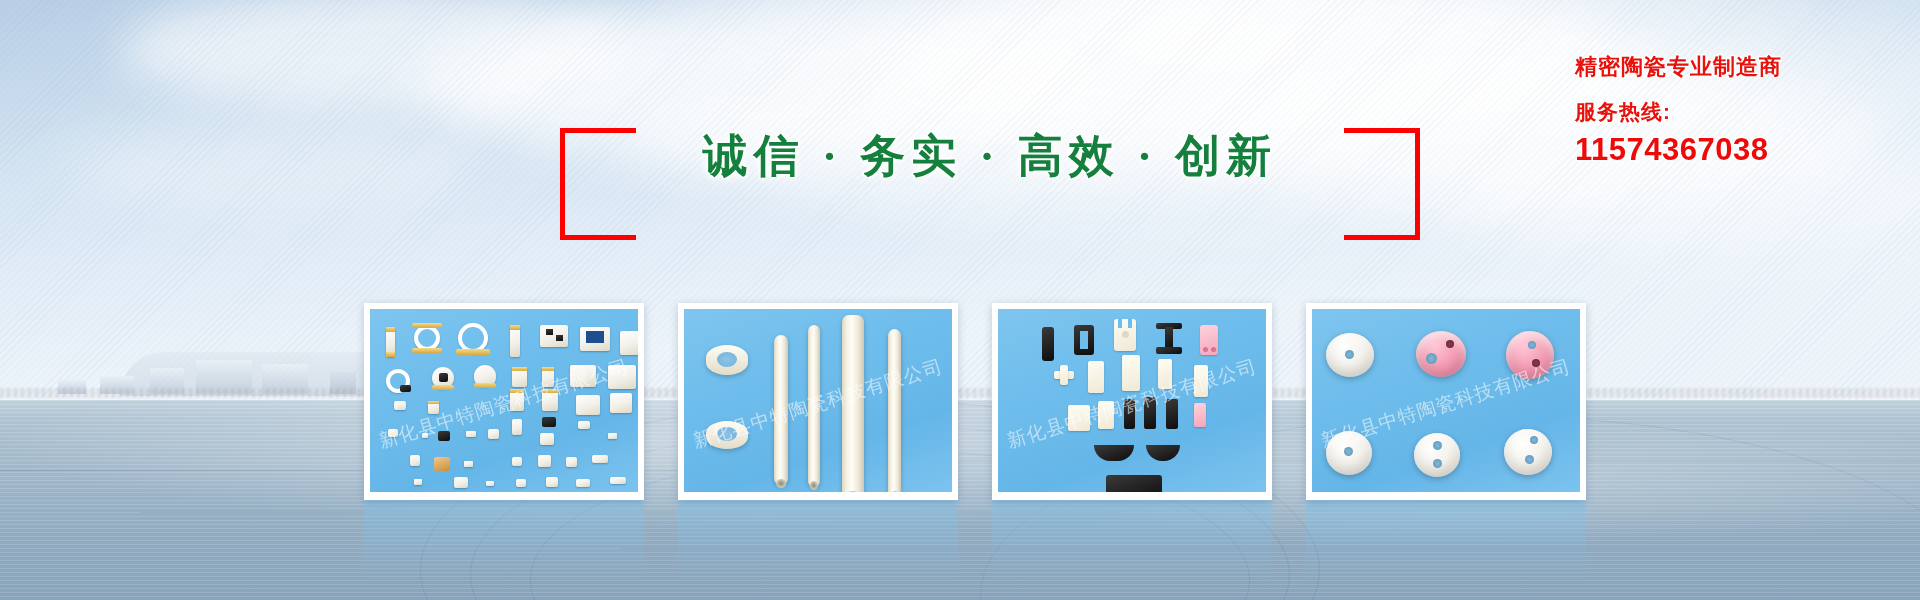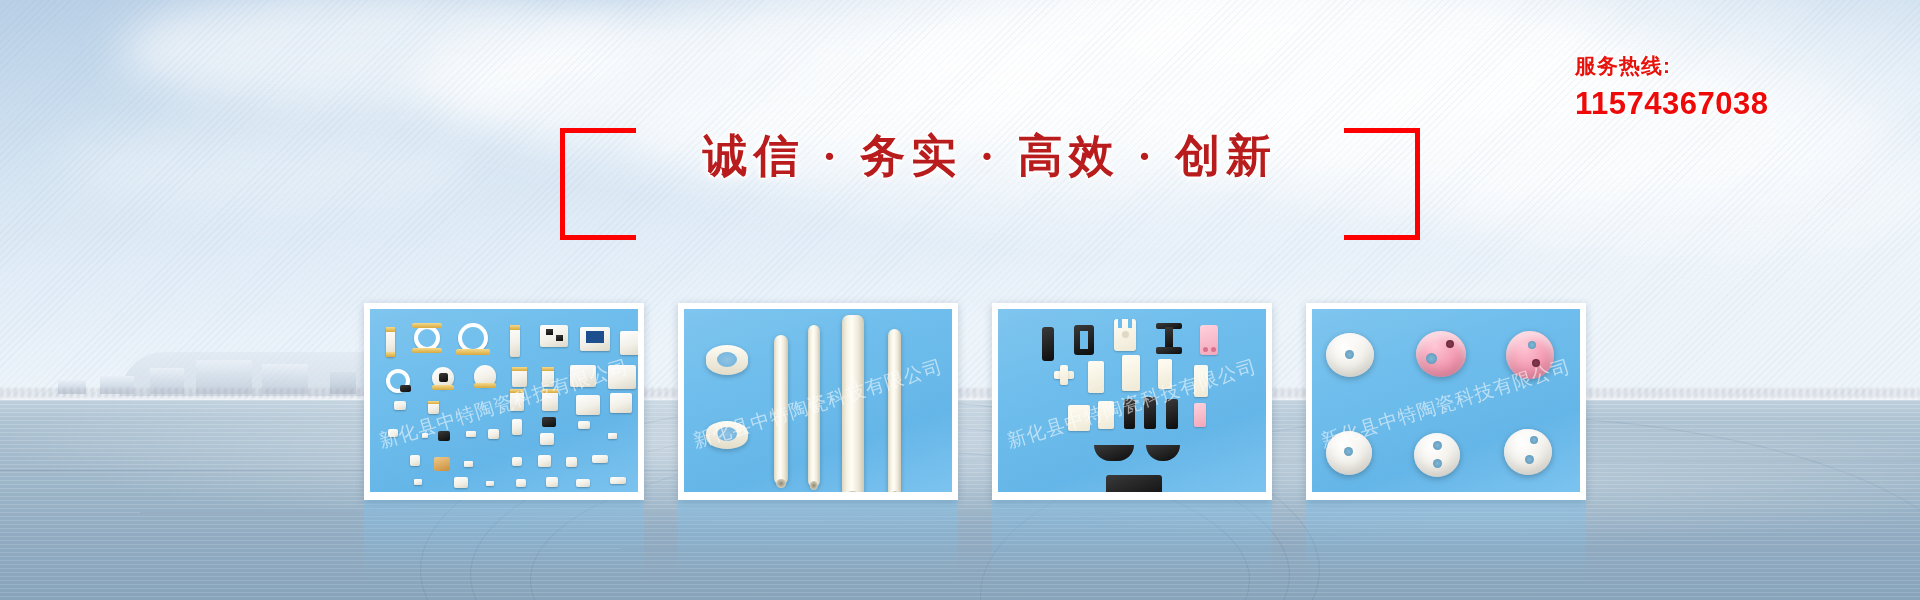--- a/index.html
+++ b/index.html
@@ -105,21 +105,21 @@
   .bracket-left .bot{ left:0; }
   .bracket-right{ right:0; }
   .bracket-right .vert{ right:0; }
   .bracket-right .top{ right:0; }
   .bracket-right .bot{ right:0; }
 
   .slogan-cn{
     position:absolute; left:0; top:-2px; width:860px;
     text-align:center;
     font-family:"Liberation Serif","DejaVu Serif",serif;
-    font-size:45px; font-weight:700; color:#b91c1c;
+    font-size:45px; font-weight:700; color:#15803d;
     letter-spacing:6px;
     text-shadow:
       0 0 5px #fff, 0 0 9px #fff, 1px 1px 0 #fff, -1px -1px 0 #fff,
       1px -1px 0 #fff, -1px 1px 0 #fff, 0 0 14px rgba(255,255,255,.9);
     white-space:nowrap;
   }
   .slogan-en{
     position:absolute; left:0; top:62px; width:860px;
     text-align:center;
     font-size:23px; font-weight:700; color:#111;
@@ -262,20 +262,21 @@
     </div>
     <div class="bracket bracket-right">
       <span class="vert"></span>
         <span class="top"></span>
         <span class="bot"></span>
     </div>
     <div class="slogan-cn">诚信 · 务实 · 高效 · 创新</div>
   </div>
 
   <div class="contact">
+    <div class="maker">精密陶瓷专业制造商</div>
     <div class="hot">服务热线:</div>
     <div class="tel">11574367038</div>
   </div>
 
   <div class="panels">
 
     <div class="panel">
       <div class="panel-inner">
         <div class="pt chip" style="left:16px;top:18px;width:9px;height:30px;border-radius:2px;"></div>
         <div class="pt gold" style="left:16px;top:18px;width:9px;height:5px;"></div>

